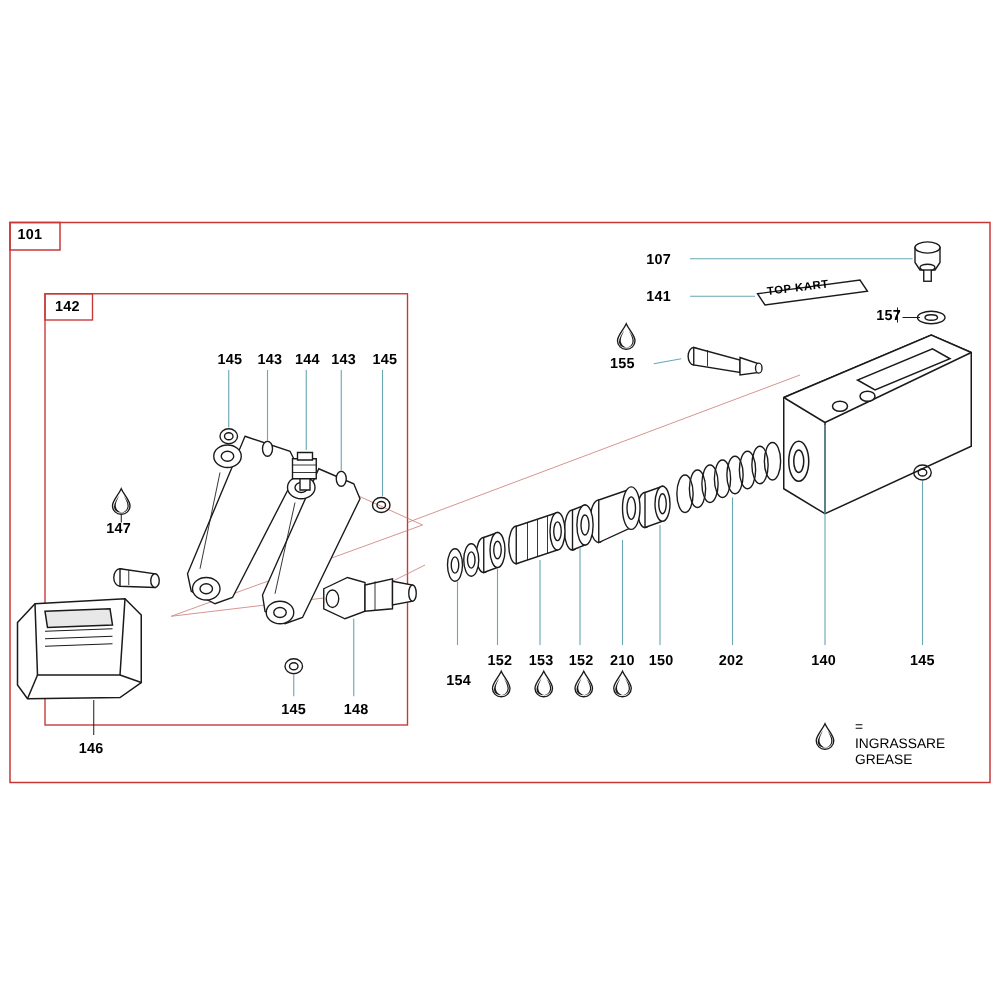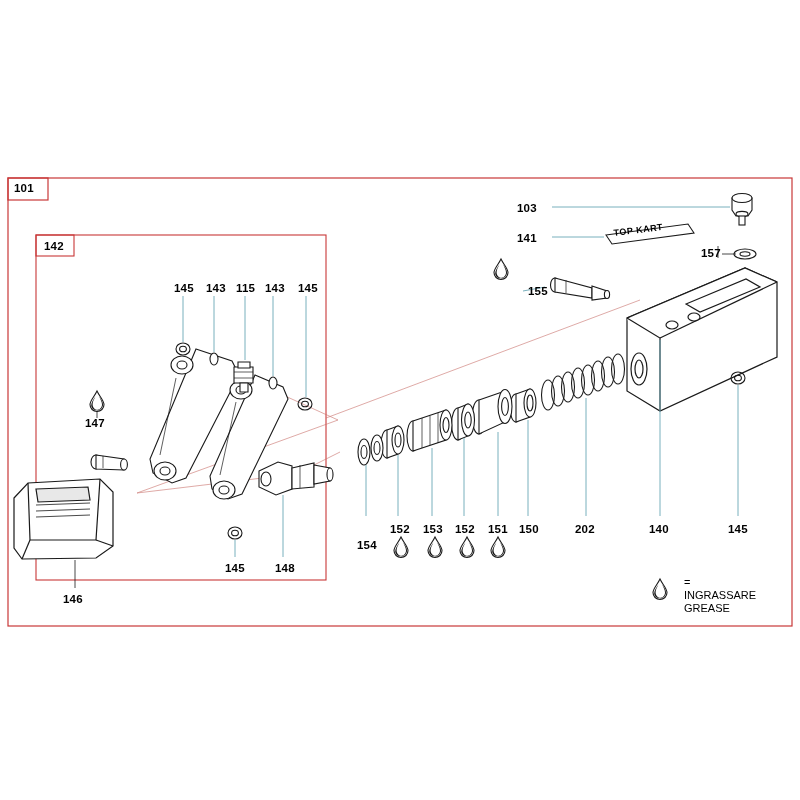--- a/index.html
+++ b/index.html
@@ -272,42 +272,42 @@
     <line x1="738" y1="385" x2="738" y2="516" stroke="#6aa7b5" stroke-width="0.9"></line>
 
     <use href="#greaseDrop" x="660" y="590"></use>
   </svg>
 
   <div class="lbl" style="left:14px; top:182px;">101</div>
   <div class="lbl" style="left:44px; top:240px;">142</div>
 
   <div class="lbl" style="left:174px; top:282px;">145</div>
   <div class="lbl" style="left:206px; top:282px;">143</div>
-  <div class="lbl" style="left:236px; top:282px;">115</div>
+  <div class="lbl" style="left:236px; top:282px;">144</div>
   <div class="lbl" style="left:265px; top:282px;">143</div>
   <div class="lbl" style="left:298px; top:282px;">145</div>
 
   <div class="lbl" style="left:85px; top:417px;">147</div>
   <div class="lbl" style="left:225px; top:562px;">145</div>
   <div class="lbl" style="left:275px; top:562px;">148</div>
   <div class="lbl" style="left:63px; top:593px;">146</div>
 
   <div class="lbl" style="left:357px; top:523px;margin-top:16px;">154</div>
   <div class="lbl" style="left:390px; top:523px;">152</div>
   <div class="lbl" style="left:423px; top:523px;">153</div>
   <div class="lbl" style="left:455px; top:523px;">152</div>
-  <div class="lbl" style="left:488px; top:523px;">151</div>
+  <div class="lbl" style="left:488px; top:523px;">210</div>
   <div class="lbl" style="left:519px; top:523px;">150</div>
   <div class="lbl" style="left:575px; top:523px;">202</div>
   <div class="lbl" style="left:649px; top:523px;">140</div>
   <div class="lbl" style="left:728px; top:523px;">145</div>
 
-  <div class="lbl" style="left:517px; top:202px;">103</div>
+  <div class="lbl" style="left:517px; top:202px;">107</div>
   <div class="lbl" style="left:517px; top:232px;">141</div>
   <div class="lbl" style="left:701px; top:247px;">157</div>
-  <div class="lbl" style="left:488px; top:285px;margin-left:40px;">155</div>
+  <div class="lbl" style="left:488px; top:285px;">155</div>
 
   <div class="lbl small" style="left:613px; top:228px; font-size:9px; transform:rotate(-7deg); transform-origin:left top; letter-spacing:0.5px;">TOP KART</div>
 
   <div class="legend-text" style="left:684px; top:576px;">= INGRASSARE
 GREASE</div>
 
 </div>
 
 </body></html>

